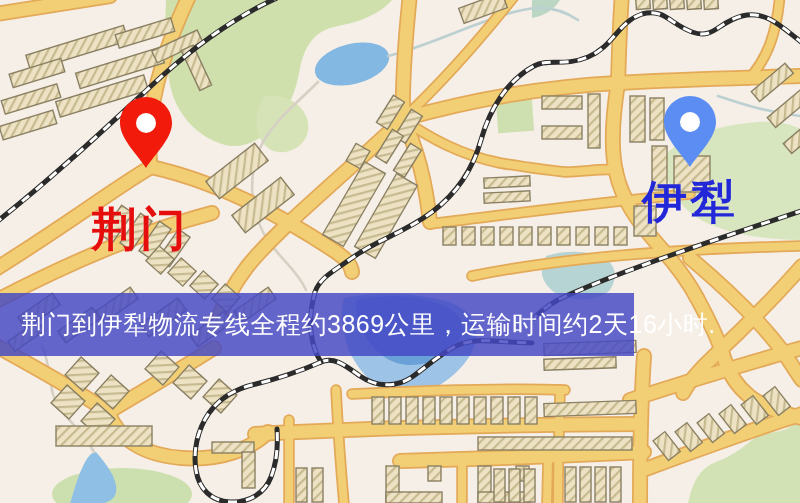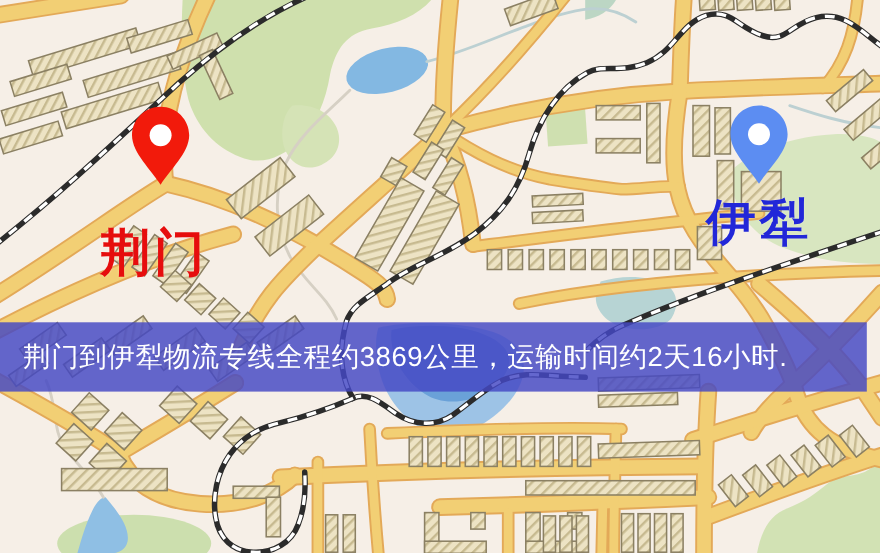--- a/index.html
+++ b/index.html
@@ -13,21 +13,21 @@
   .rc-minor{stroke-width:11.5;} .rf-minor{stroke-width:8;}
   .rail-base{fill:none;stroke:#2b2b2b;stroke-width:5;stroke-linecap:round;}
   .rail-dash{fill:none;stroke:#ffffff;stroke-width:3;stroke-dasharray:9 9;}
   .stream{fill:none;stroke:#bcd0d2;stroke-width:2.6;stroke-linecap:round;}
   .gpath{fill:none;stroke:#d6d0c4;stroke-width:2.6;stroke-linecap:round;}
   .city-label{position:absolute;width:160px;text-align:center;font-weight:bold;
       font-family:"Liberation Serif","DejaVu Serif",serif;letter-spacing:3px;
       text-shadow:0 0 2px rgba(255,255,255,.35);pointer-events:none;}
   #origin-label{left:60px;top:170px;font-size:46px;margin-top:29px;}
   #destination-label{left:610px;top:172px;font-size:45px;text-align:center;}
-  #info-banner{position:absolute;left:0;top:293px;width:788px;height:63px;
+  #info-banner{position:absolute;left:0;top:293px;width:634px;height:63px;
       display:flex;align-items:center;box-sizing:border-box;padding-left:21px;}
   #info-banner span{font-size:25px;letter-spacing:0.5px;white-space:nowrap;}
 </style>
 </head>
 <body>
 
 <div id="stage">
 
 <svg id="map-svg" viewBox="0 0 800 503" xmlns="http://www.w3.org/2000/svg">
   <defs>

